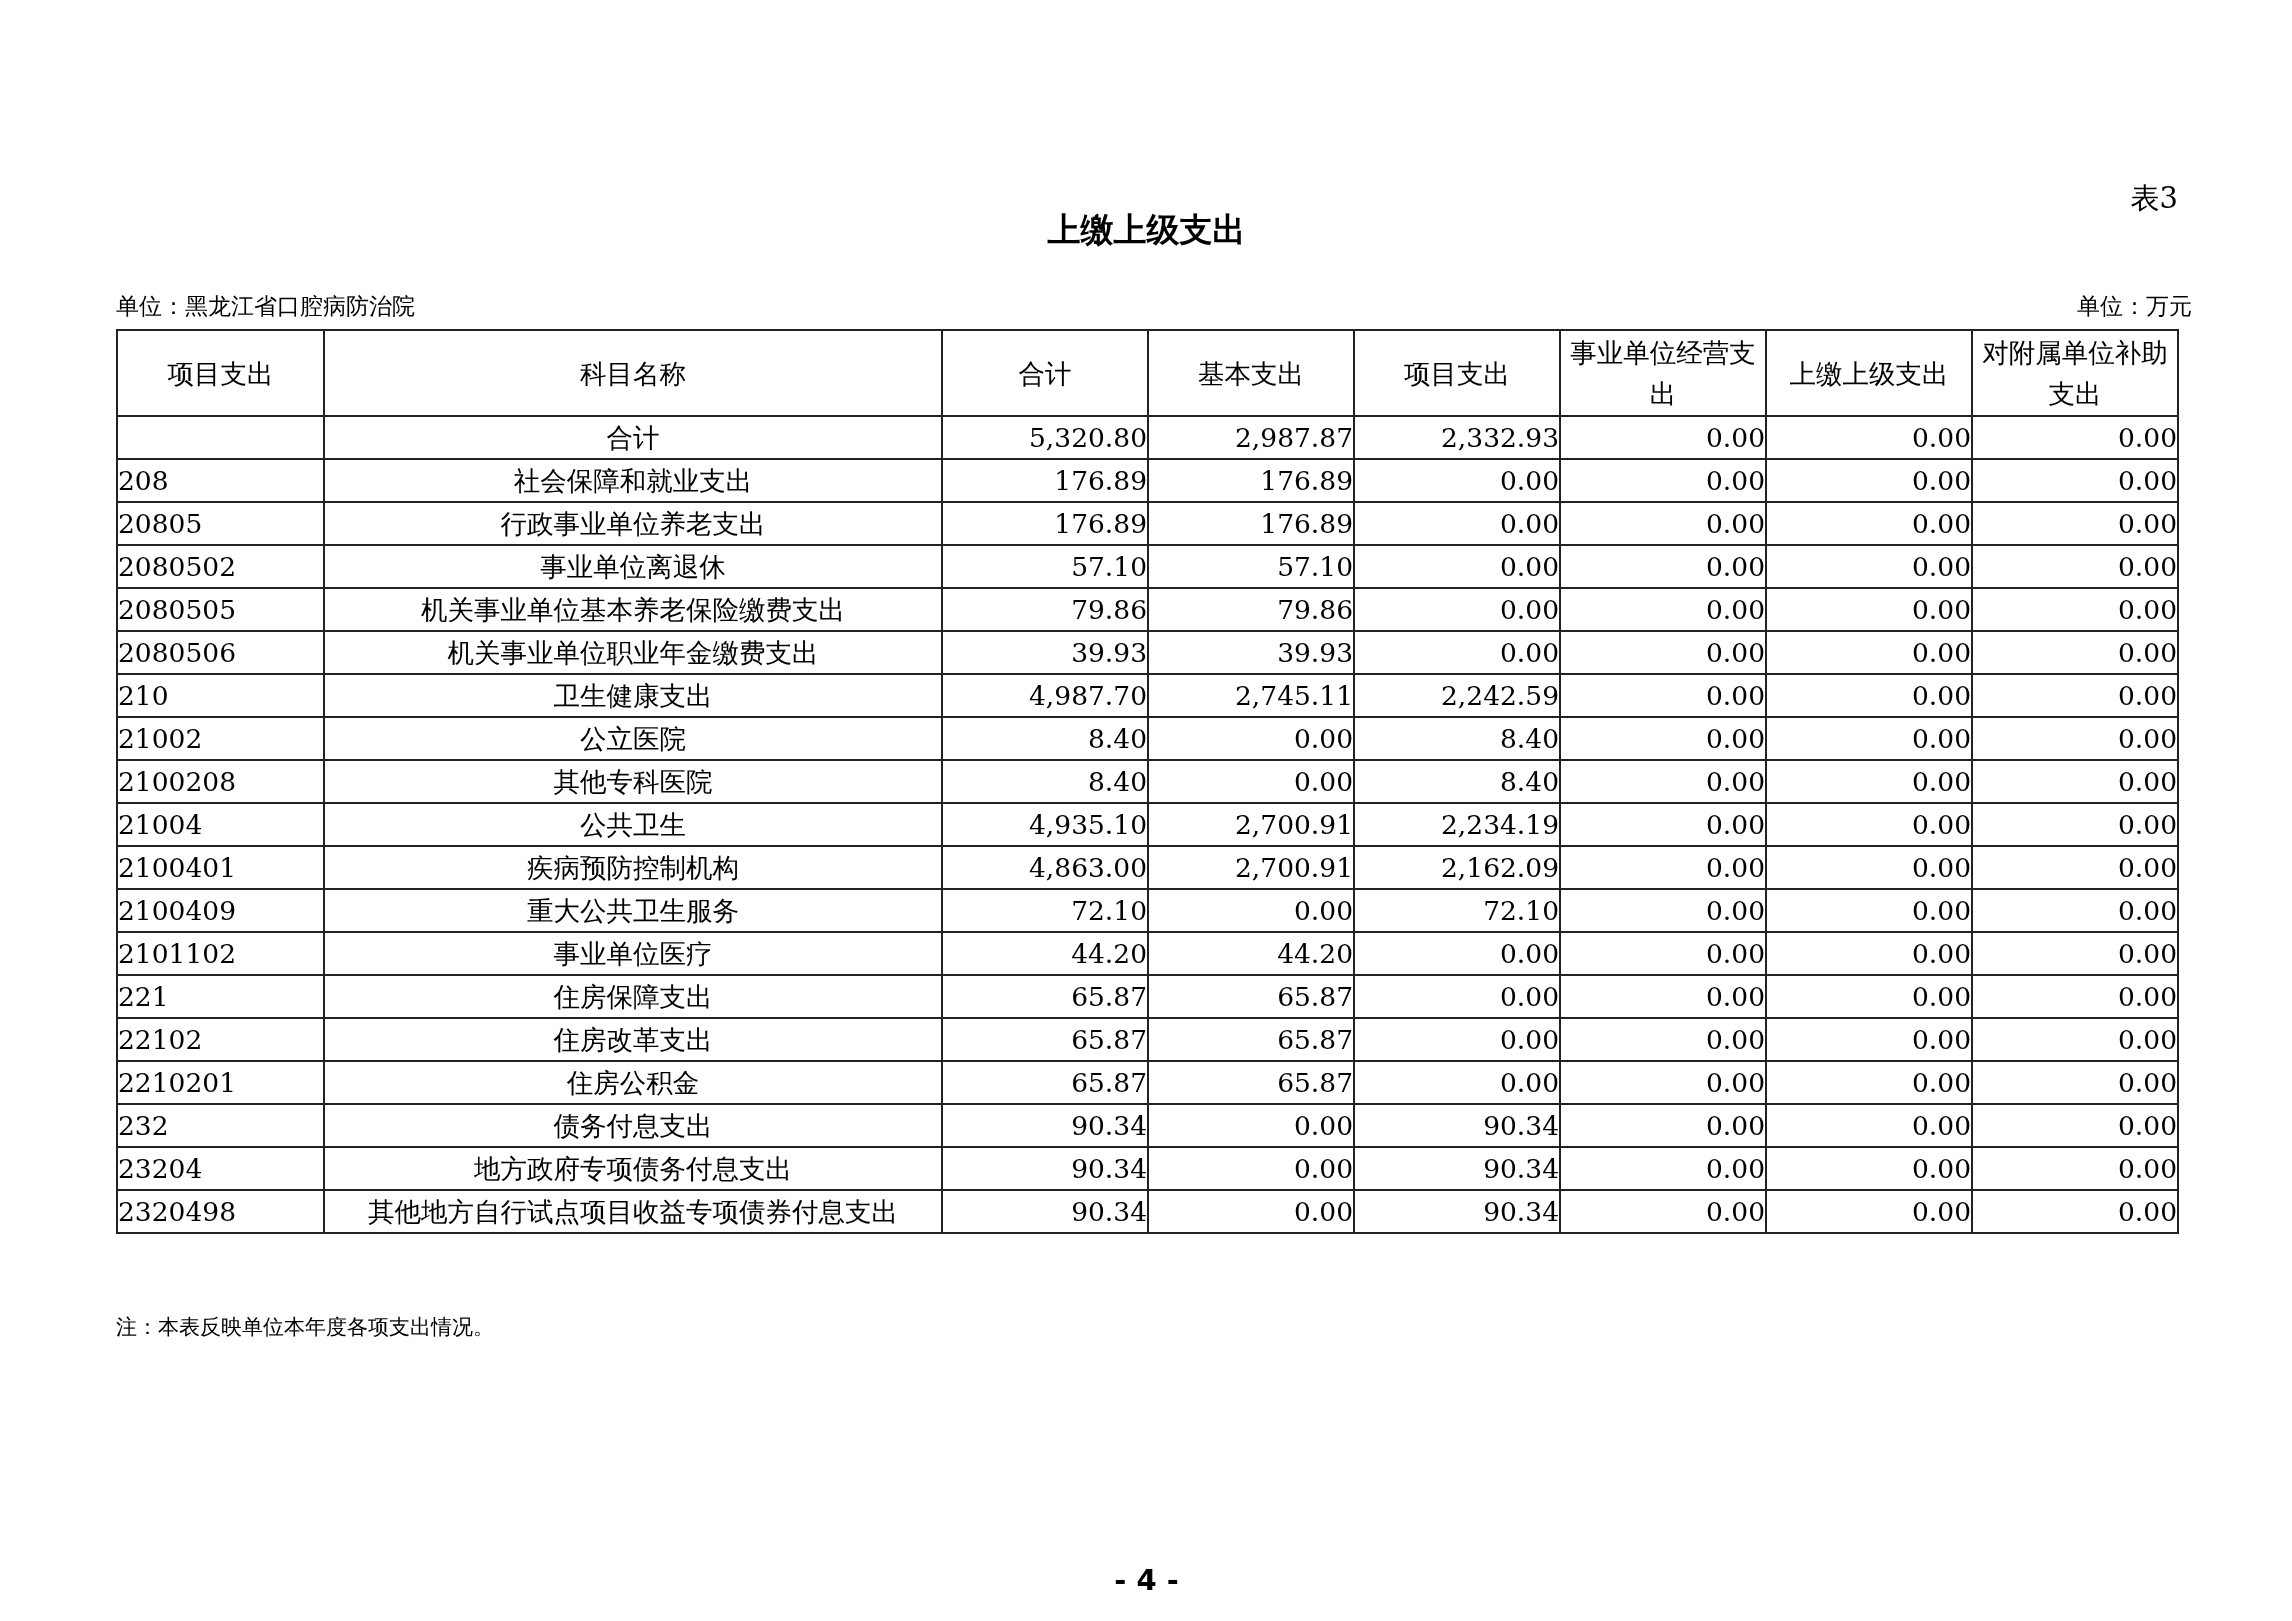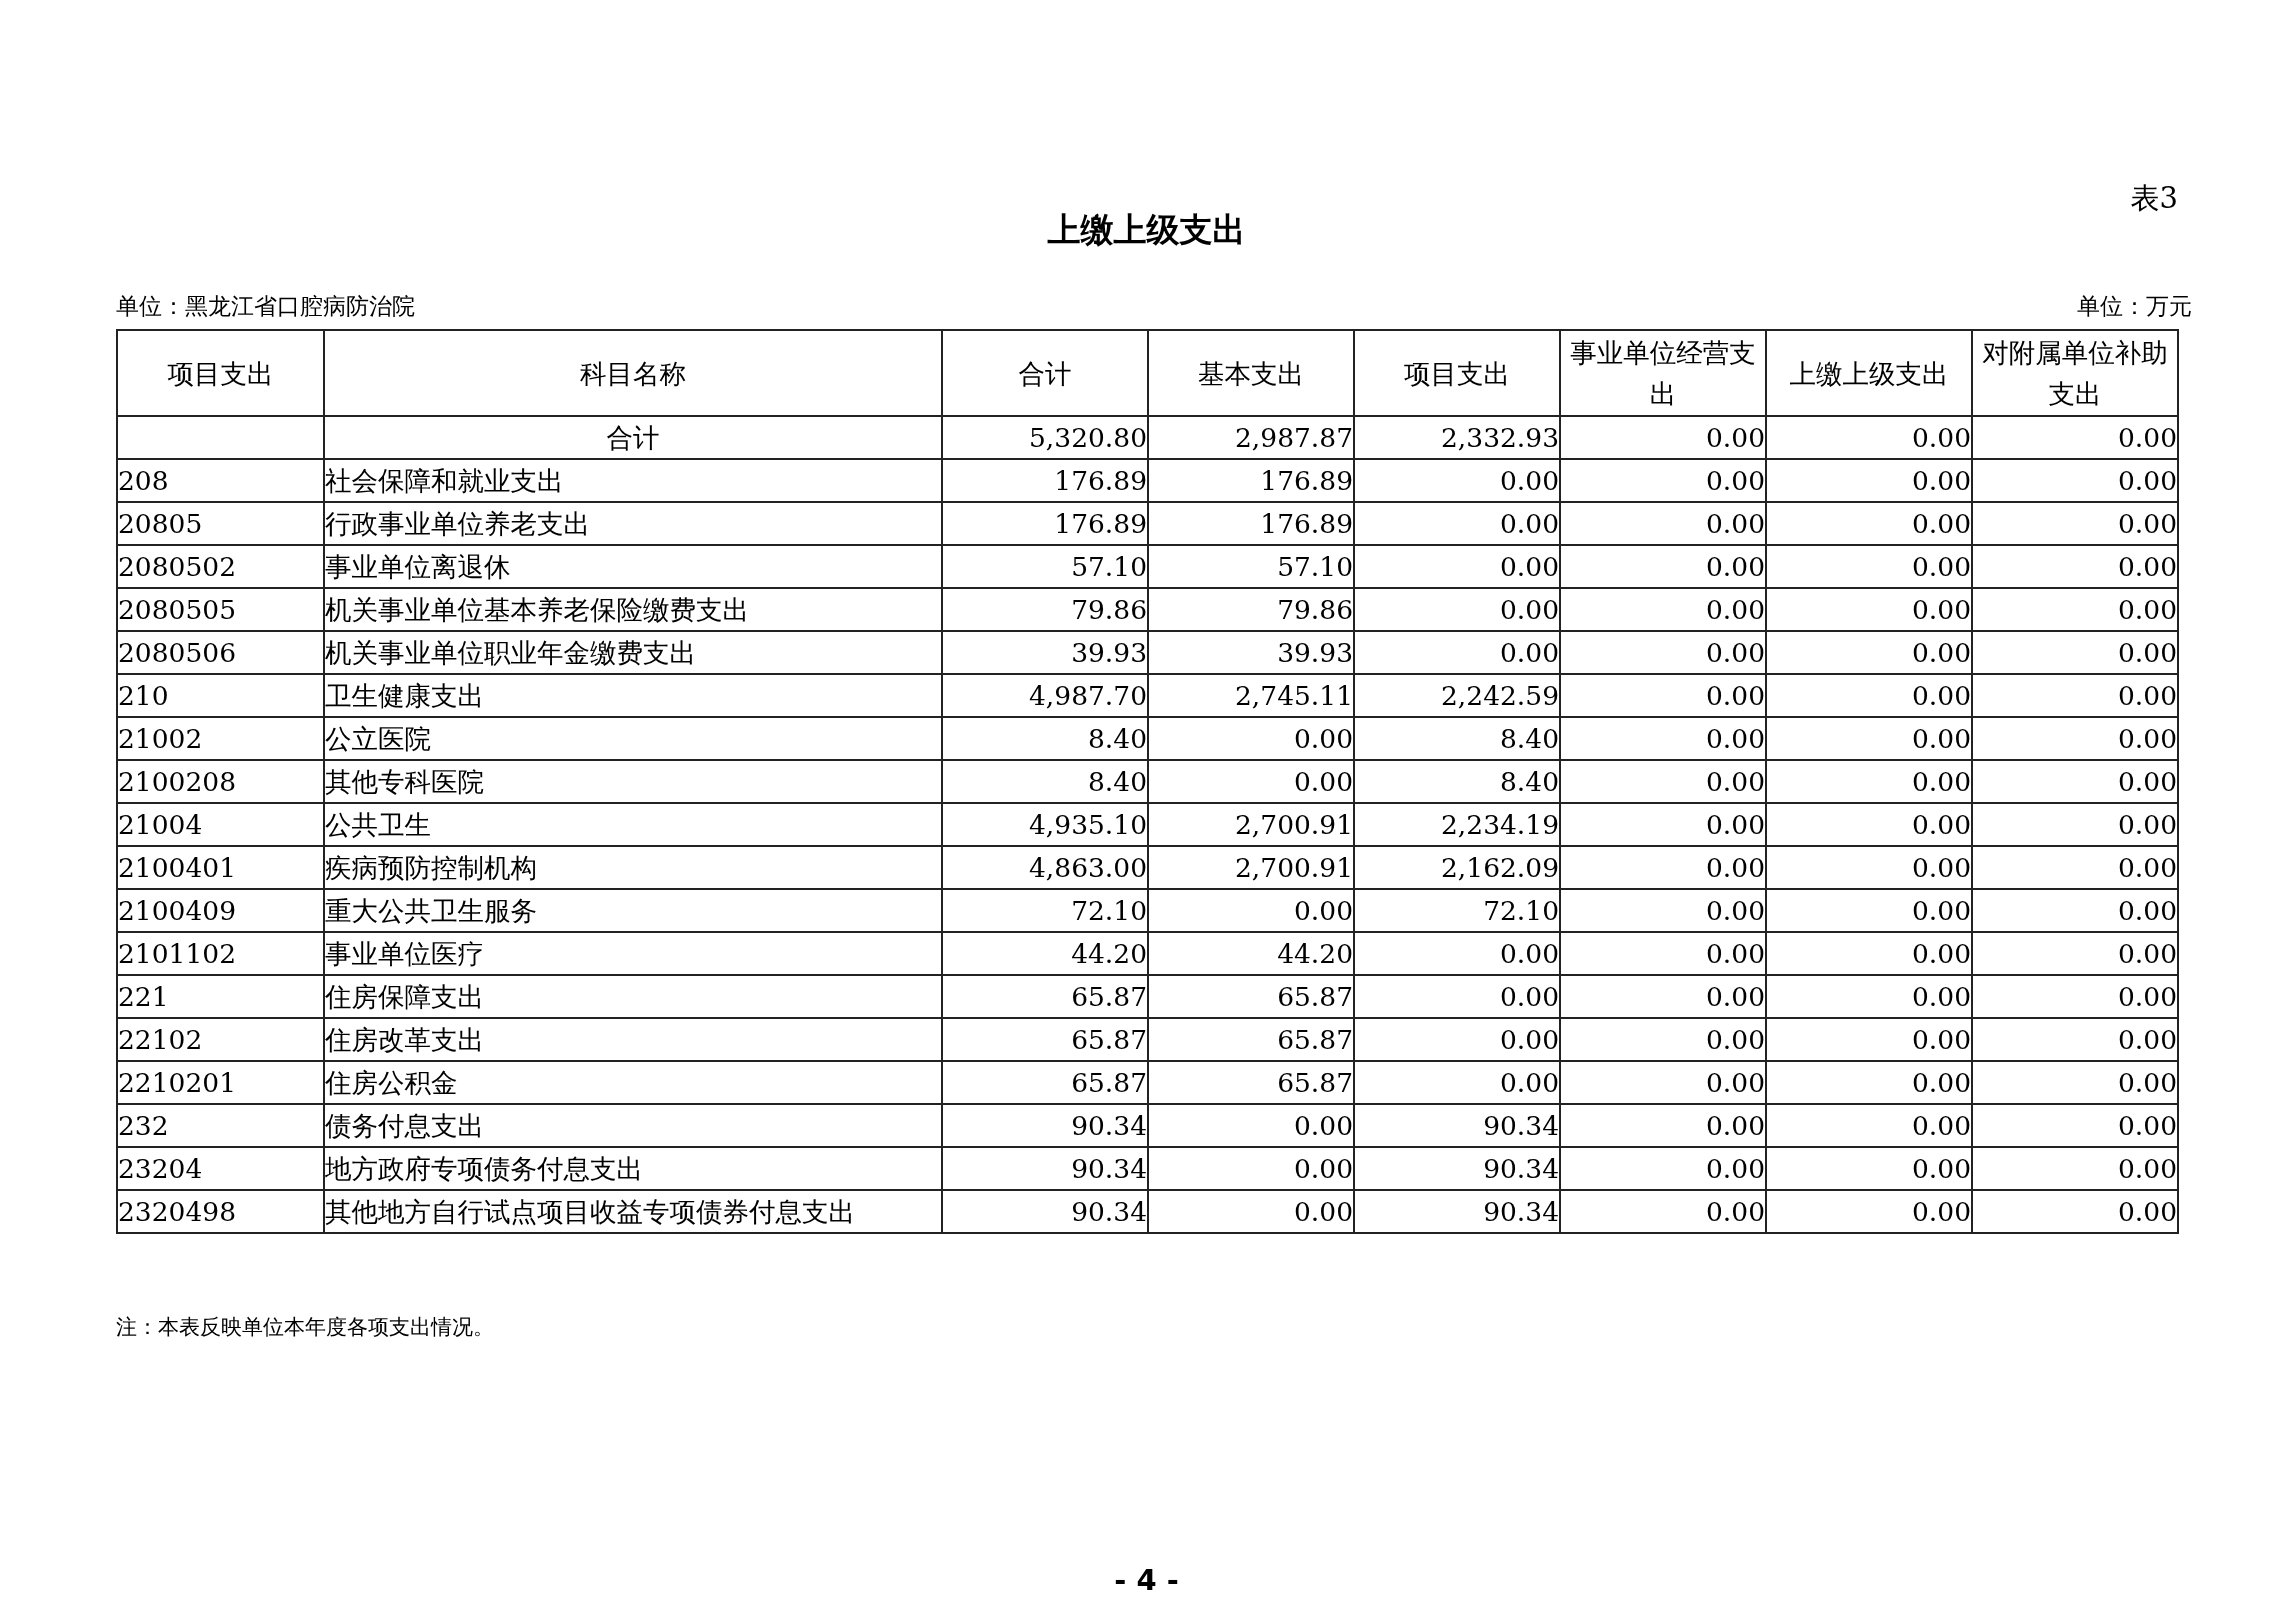--- a/index.html
+++ b/index.html
@@ -36,21 +36,21 @@
   table.main th {
     height: 84px; font-weight: normal; font-size: 26.5px; line-height: 41px;
     text-align: center; vertical-align: middle; white-space: normal;
     padding: 0 5.9px;
   }
   table.main td {
     height: 41px; font-size: 26.5px; line-height: 40px;
   }
   table.main tr.data-row td { border-top-width: 2.9px; border-bottom-width: 2.9px; }
   td.code { text-align: left; padding-left: 11.8px; }
-  td.name { text-align: left; padding-left: 13.7px; }
+  td.name { text-align: center; padding-left: 13.7px; }
   td.name.center { text-align: center; padding-left: 0; }
   td.num { text-align: right; padding-right: 1px; }
   .note {
     position: absolute; left: 116px; top: 1311px;
     font-size: 21px; line-height: 33px;
   }
   .page-num {
     position: absolute; left: 0; right: 0; top: 1563px; text-align: center;
     font-size: 29px; line-height: 35px; font-weight: bold;
     font-family: "DejaVu Sans", "Liberation Sans", sans-serif;

